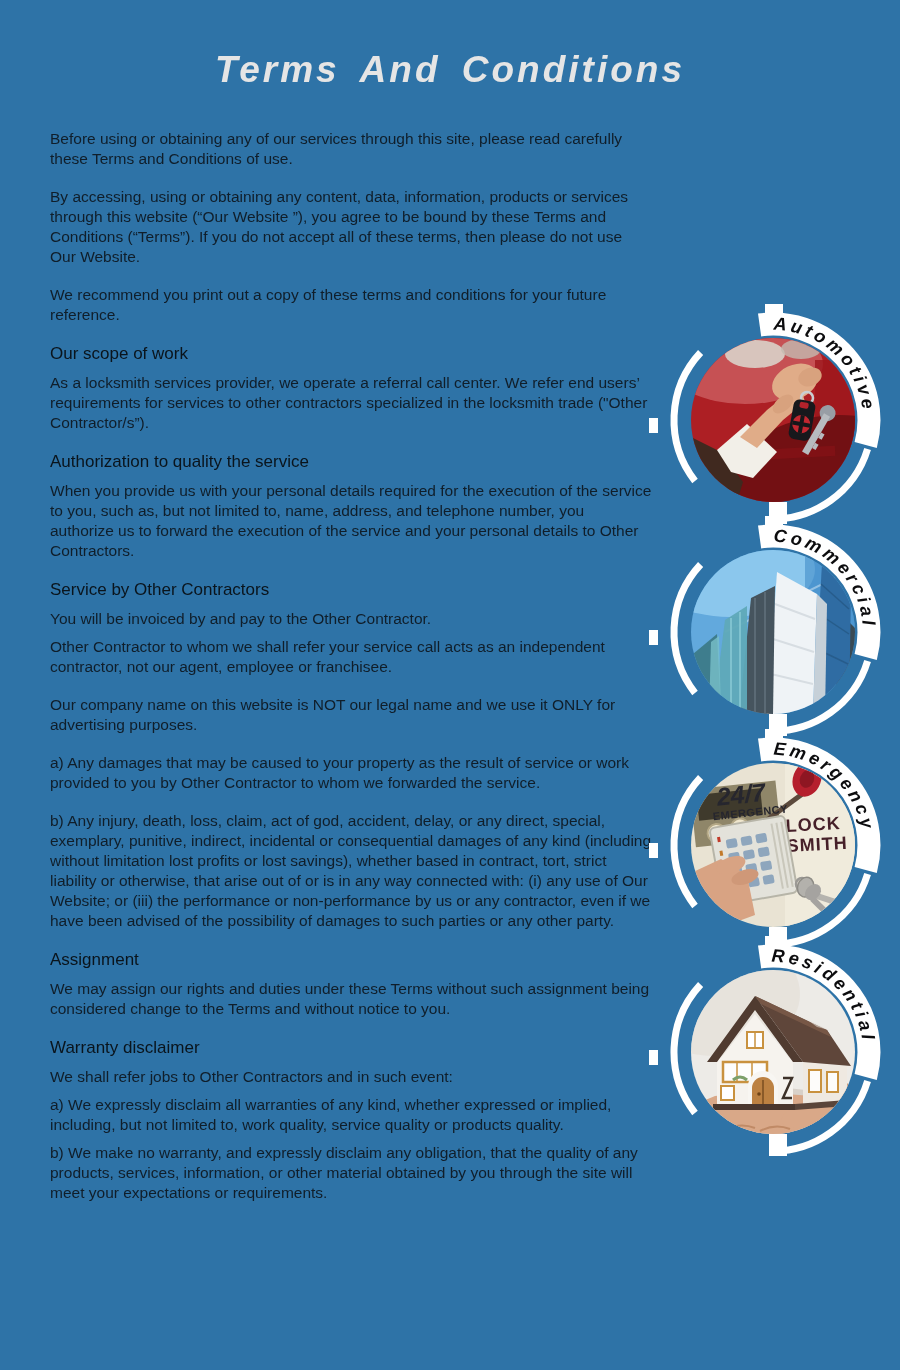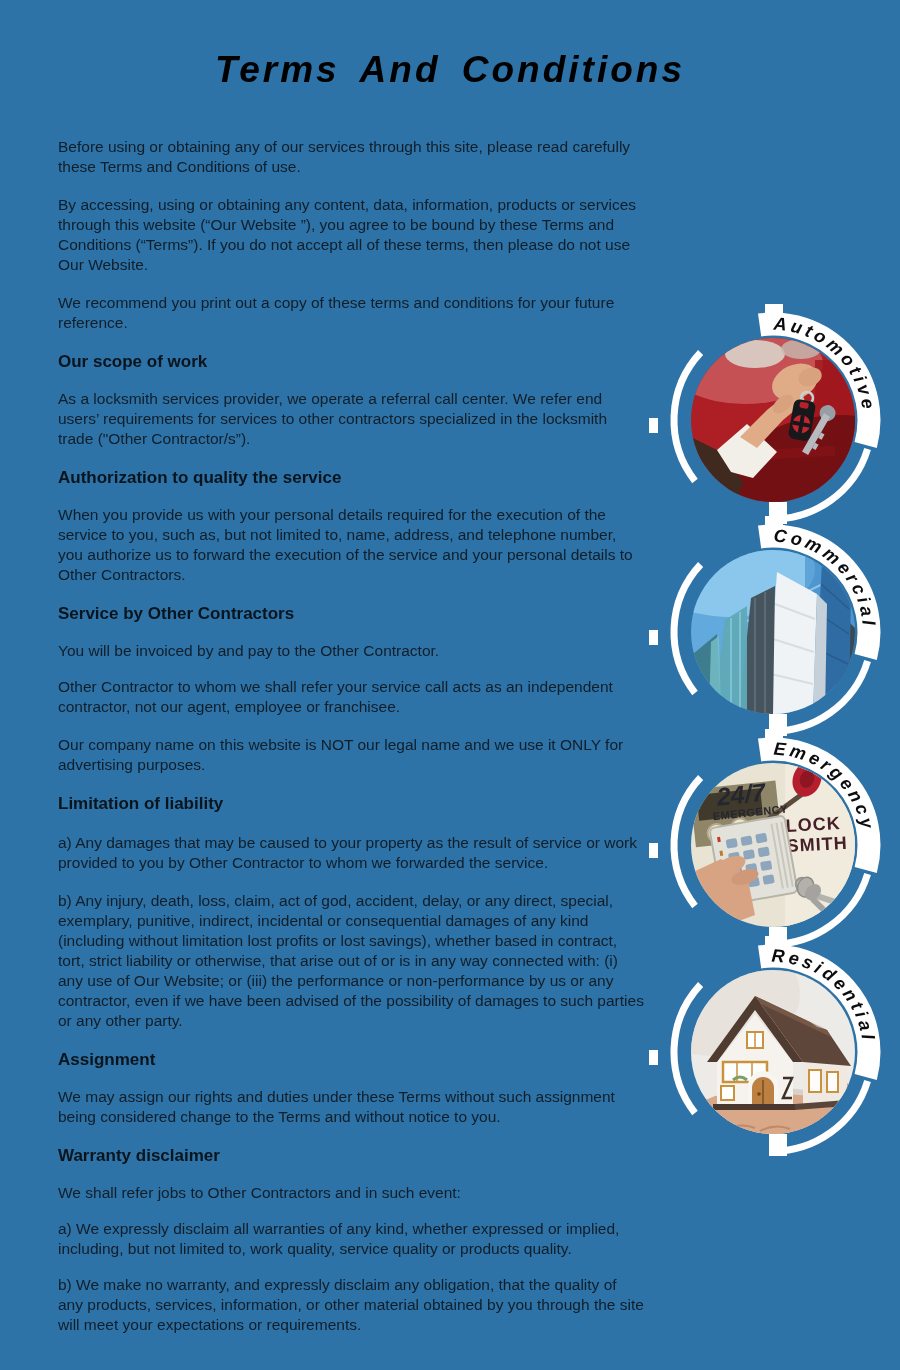--- a/index.html
+++ b/index.html
@@ -9,29 +9,29 @@
     font-family:"Liberation Sans", sans-serif;
     color:#101e2a;
     position:relative;
     overflow:hidden;
   }
   .page-title{
     position:absolute;top:24px;left:0;width:900px;
     text-align:center;
     font-size:37px;font-weight:bold;font-style:italic;
     letter-spacing:3px;word-spacing:8px;
-    color:#000000;
+    color:#e5e5e5;
   }
   .content{
     position:absolute;left:42px;top:121px;width:618px;
     font-size:15.5px;line-height:20px;
   }
-  .content p,.content h2{margin:16px;padding:0;}
+  .content p,.content h2{margin:8px;padding:0;}
   .blk{margin:0 0 18px 0;}
-  .content h2{font-size:17px;line-height:22px;font-weight:bold;color:#0a141c;}
+  .content h2{font-size:17px;line-height:22px;font-weight:normal;color:#0a141c;}
   .badge{position:absolute;width:236px;height:236px;left:655px;}
   .badge svg{overflow:visible;display:block;}
   .arc-label{font-family:"Liberation Sans",sans-serif;font-size:18px;font-weight:bold;font-style:italic;letter-spacing:3.5px;fill:#0c0c0e;}
   .b1{top:302px;} .b2{top:514px;} .b3{top:727px;} .b4{top:934px;}
 </style>
 </head>
 <body>
 
 <h1 class="page-title">Terms And Conditions</h1>
 
@@ -59,21 +59,20 @@
   <div class="blk">
     <h2>Service by Other Contractors</h2>
     <p>You will be invoiced by and pay to the Other Contractor.</p>
     <p>Other Contractor to whom we shall refer your service call acts as an independent contractor, not our agent, employee or franchisee.</p>
   </div>
   <div class="blk">
       <p>Our company name on this website is NOT our legal name and we use it ONLY for advertising purposes.</p>
     </div>
 
   <div class="blk">
-    <h2>Limitation of liability</h2>
   </div>
   <div class="blk">
       <p>a) Any damages that may be caused to your property as the result of service or work provided to you by Other Contractor to whom we forwarded the service.</p>
     </div>
   <div class="blk">
       <p>b) Any injury, death, loss, claim, act of god, accident, delay, or any direct, special, exemplary, punitive, indirect, incidental or consequential damages of any kind (including without limitation lost profits or lost savings), whether based in contract, tort, strict liability or otherwise, that arise out of or is in any way connected with: (i) any use of Our Website; or (iii) the performance or non-performance by us or any contractor, even if we have been advised of the possibility of damages to such parties or any other party.</p>
     </div>
 
   <div class="blk">
     <h2>Assignment</h2>

